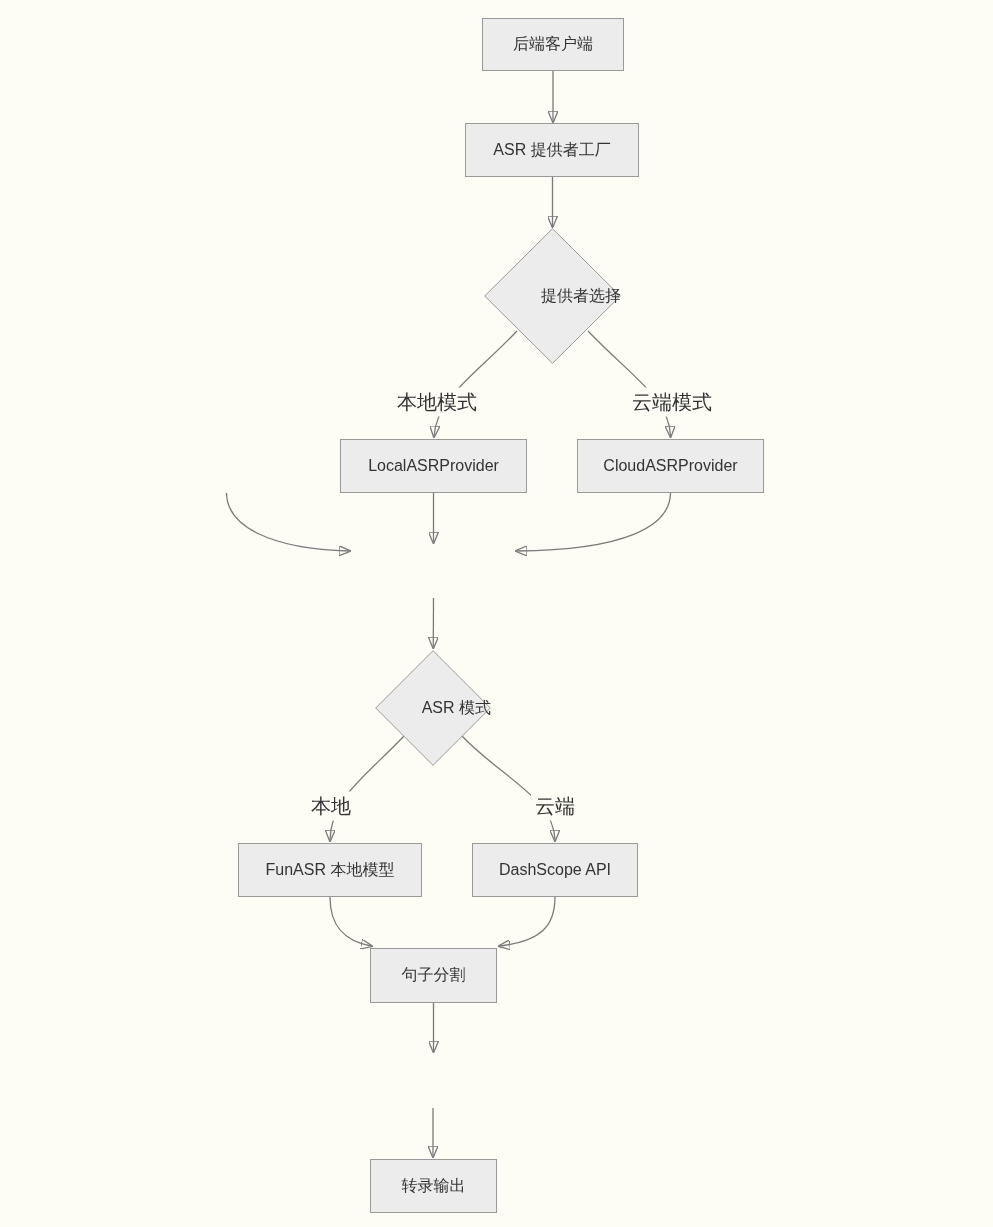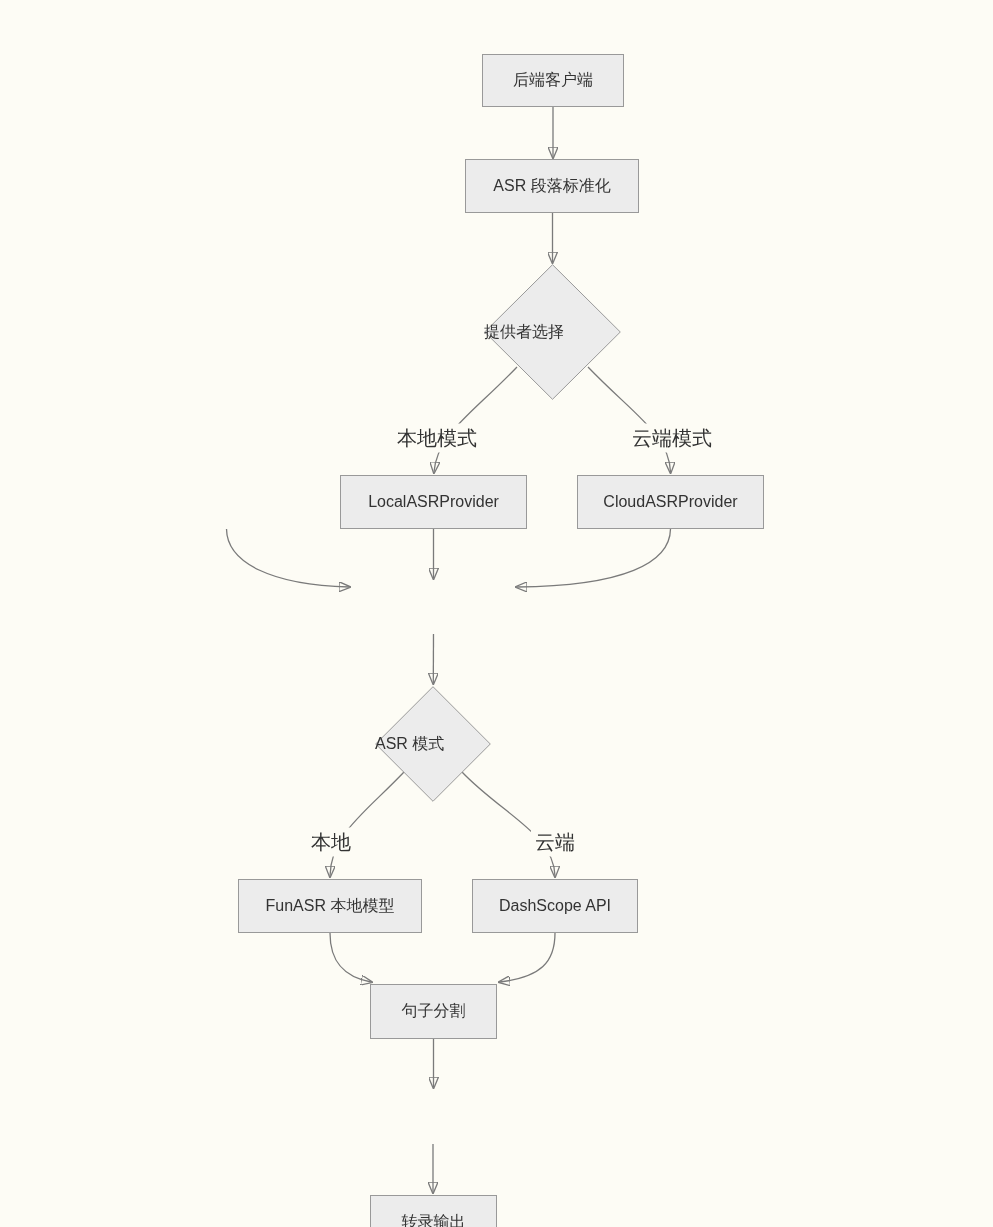--- a/index.html
+++ b/index.html
@@ -10,38 +10,38 @@
     --arrow:#5a5a5a;
     --text:#333333;
   }
   html,body{margin:0;padding:0;}
   body{
     width:993px;height:1227px;
     background:var(--bg);
     font-family:"Liberation Sans","DejaVu Sans",sans-serif;
     overflow:hidden;position:relative;
   }
-  .canvas{position:absolute;left:0;top:0;width:993px;height:922px;margin-top:36px;}
+  .canvas{position:absolute;left:0;top:0;width:993px;height:922px;}
   .edges{position:absolute;left:0;top:0;width:993px;height:1227px;}
   .edges path{fill:none;stroke:var(--edge);stroke-width:1.3px;}
   .arrowhead{fill:var(--arrow);stroke:none;}
   .node{
     position:absolute;
     background:var(--node-fill);
     border:1px solid var(--node-border);
     display:flex;align-items:center;justify-content:center;
     box-sizing:border-box;
     color:var(--text);
     font-size:16px;
     text-align:center;
     white-space:nowrap;
   }
   .diamond{
     position:absolute;
-    display:flex;align-items:center;justify-content:flex-start;
+    display:flex;align-items:center;justify-content:flex-end;
     color:var(--text);
     font-size:16px;
     white-space:nowrap;
   }
   .diamond svg{position:absolute;left:0;top:0;width:100%;height:100%;}
   .diamond-shape{fill:var(--node-fill);stroke:var(--node-border);stroke-width:1px;}
   .diamond .node-label{position:relative;}
   .edge-label{
     position:absolute;
     transform:translate(-50%,-50%);
@@ -77,21 +77,21 @@
     <path d="M 555 897 C 555 926, 541 941, 500 946" marker-end="url(#arrow)"></path>
     <path d="M 433.5 1003 L 433.5 1051" marker-end="url(#arrow)"></path>
     <path d="M 433 1108 L 433 1156" marker-end="url(#arrow)"></path>
   </svg>
 
   <div class="node" style="left:482px;top:18px;width:142px;height:53px">
     <span class="node-label">后端客户端</span>
   </div>
 
   <div class="node" style="left:465px;top:123px;width:174px;height:54px">
-    <span class="node-label">ASR 段落标准化</span>
+    <span class="node-label">ASR 提供者工厂</span>
   </div>
 
   <div class="diamond" style="left:484px;top:228px;width:137px;height:136px">
     <svg viewBox="0 0 137 136" preserveAspectRatio="none">
       <polygon class="diamond-shape" points="68.5,0.7 136.3,68 68.5,135.3 0.7,68"></polygon>
     </svg>
     <span class="node-label">提供者选择</span>
   </div>
 
 

